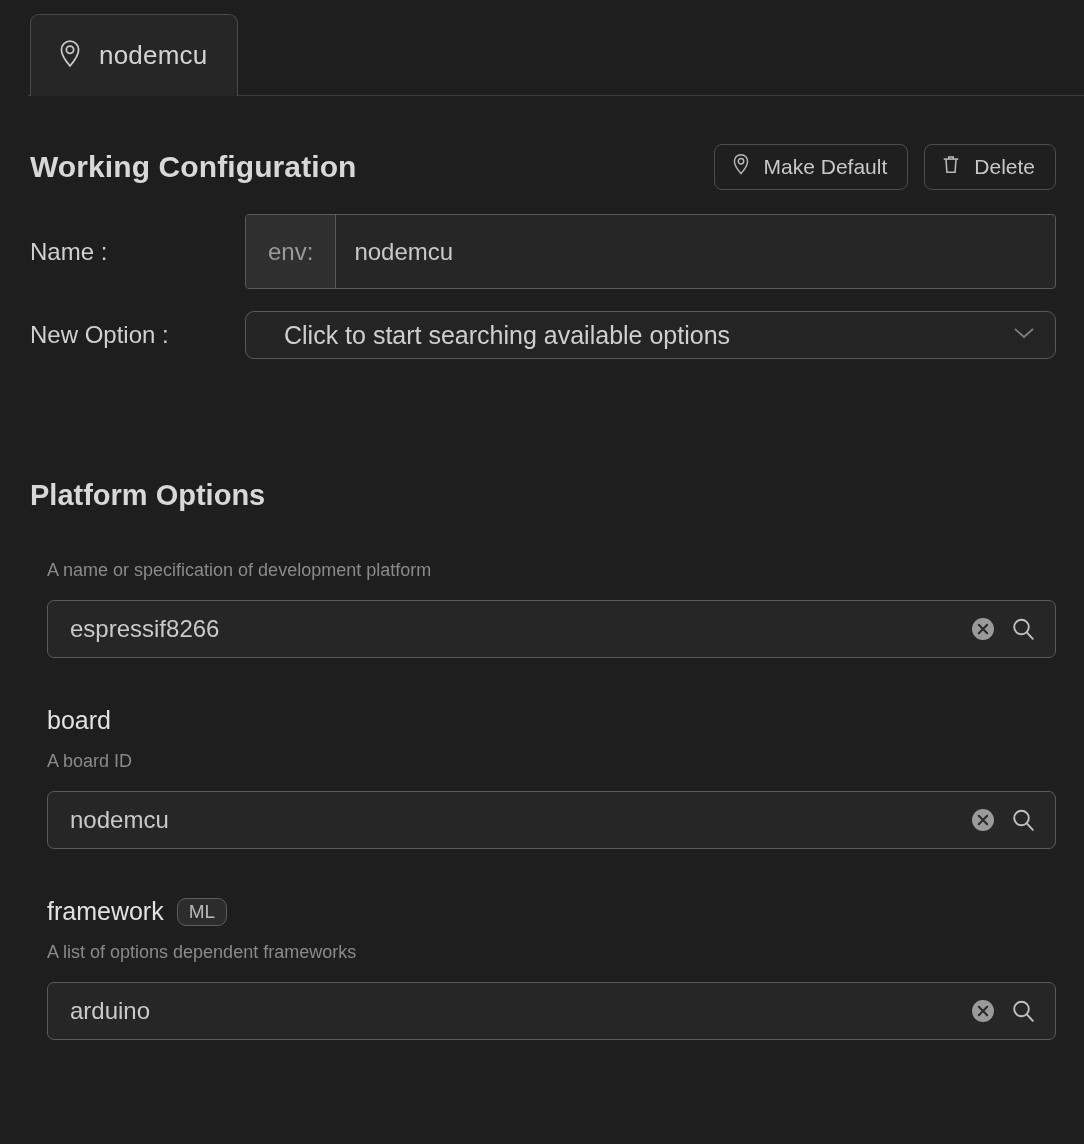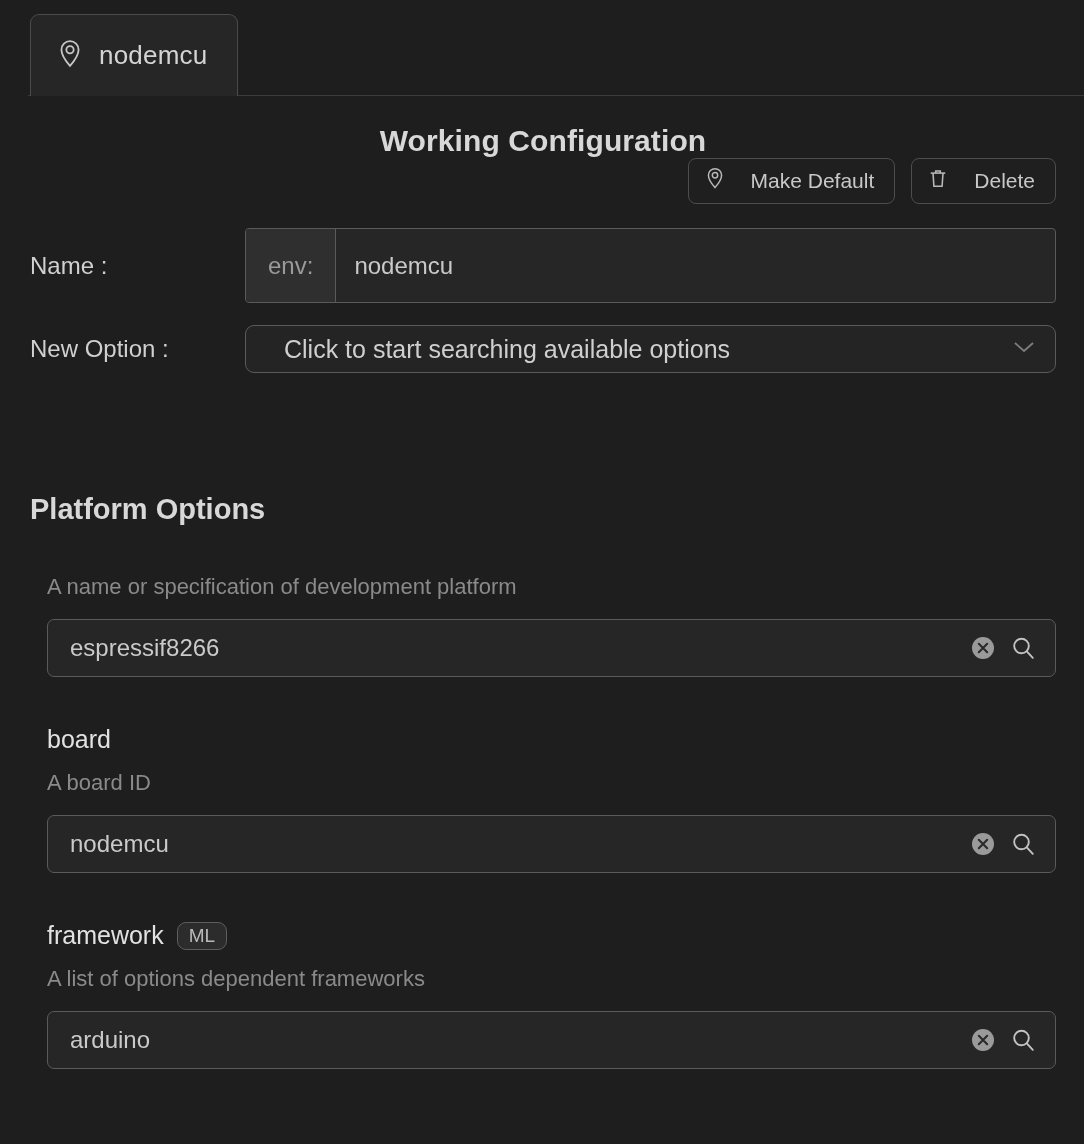--- a/index.html
+++ b/index.html
@@ -49,40 +49,39 @@
     color: #d4d4d4;
     letter-spacing: .2px;
   }
 
   
   .content { padding: 0 28px 0 30px; }
 
   .titlerow {
     display: flex;
     align-items: center;
-    margin-top: 28px;
-    flex-direction: column;
+    margin-top: 48px;
   }
   .page-title {
     font-size: 30px;
     font-weight: bold;
     color: #d8d8d8;
     letter-spacing: .1px;
   }
   .titlerow-actions {
     margin-left: auto;
     display: flex;
     gap: 16px;
   }
   .btn {
     height: 46px;
     padding: 0 20px 0 16px;
     display: flex;
     align-items: center;
-    gap: 26px;
+    gap: 13px;
     background: #1f1f1f;
     border: 1px solid #4d4d4d;
     border-radius: 8px;
     color: #c8c8c8;
     font-size: 21px;
     font-family: "Liberation Sans", sans-serif;
     cursor: pointer;
   }
 
   
@@ -166,21 +165,21 @@
   .badge {
     border: 1px solid #5d5d5d;
     border-radius: 9px;
     background: #2c2c2c;
     color: #b9b9b9;
     font-size: 19px;
     padding: 3px 11px 4px;
     line-height: 1;
   }
   .option-desc {
-    font-size: 22px;
+    font-size: 18px;
     color: #8a8a8a;
     margin-top: 16px;
   }
   .search-field {
     margin-top: 19px;
     height: 58px;
     display: flex;
     align-items: center;
     background: #262626;
     border: 1px solid #5a5a5a;

